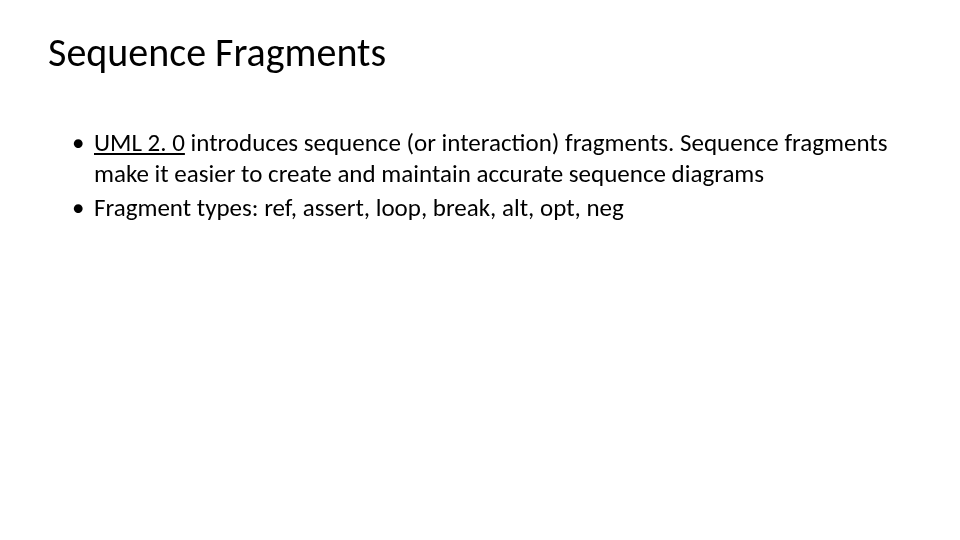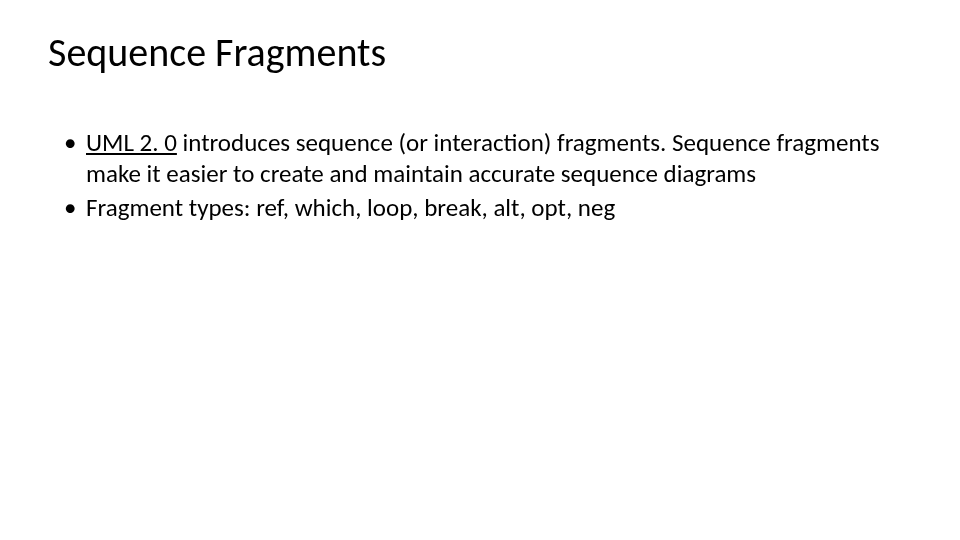--- a/index.html
+++ b/index.html
@@ -24,21 +24,21 @@
     font-weight: 400;
     margin: 0 0 50px 0;
     letter-spacing: 0px;
   }
   .body {
     font-size: 25px;
     line-height: 1.25;
   }
   ul.bullets {
     list-style: none;
-    margin: 0;
+    margin: 8px;
     padding: 0 0 0 16px;
   }
   ul.bullets > li {
     position: relative;
     padding-left: 22px;
     margin: 0 0 2px 0;
   }
   ul.bullets > li::before {
     content: "•";
     position: absolute;
@@ -56,17 +56,17 @@
 <body>
 
 <div class="slide">
   <h1 class="title">Sequence Fragments</h1>
   <div class="body">
     <ul class="bullets">
       <li>
         <span class="link">UML 2. 0</span><span> introduces sequence (or interaction) fragments. Sequence fragments make it easier to create and maintain accurate sequence diagrams</span>
       </li>
       <li>
-        <span>Fragment types: ref, which, loop, break, alt, opt, neg</span>
+        <span>Fragment types: ref, assert, loop, break, alt, opt, neg</span>
       </li>
     </ul>
   </div>
 </div>
 
 </body></html>

